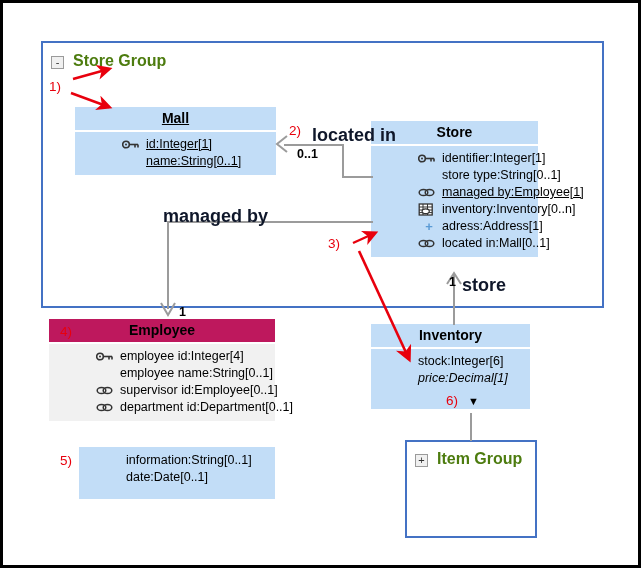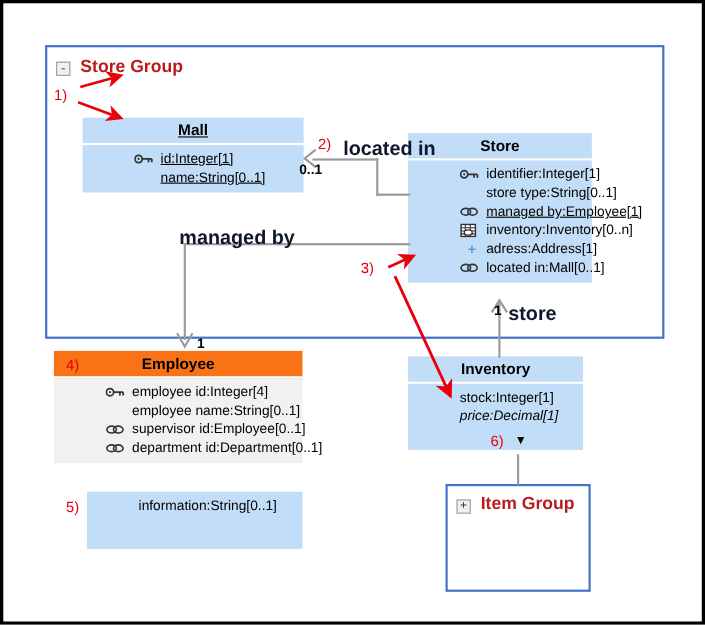--- a/index.html
+++ b/index.html
@@ -20,21 +20,21 @@
 
   
   .package {
     position: absolute;
     border: 2px solid #4472c4;
     background: transparent;
     box-sizing: border-box;
   }
   .package-title {
     position: absolute;
-    color: #b91c1c;
+    color: #4d7c0f;
     font-weight: bold;
     font-size: 16px;
     white-space: nowrap;
   }
   .expander {
     position: absolute;
     width: 13px;
     height: 13px;
     border: 1px solid #9a9a9a;
     background: #f0f0f0;
@@ -58,21 +58,21 @@
     color: #000;
     padding: 3px 0 4px 0;
     box-sizing: border-box;
   }
   .uml .body {
     box-sizing: border-box;
     padding: 4px 0 5px 0;
   }
   .uml.blue .hdr { background: #c2ddf7; border-bottom: 2px solid #ffffff; }
   .uml.blue .body { background: #c2ddf7; }
-  .uml.gray .hdr { background: #f97316; border-bottom: 2px solid #ffffff; }
+  .uml.gray .hdr { background: #be185d; border-bottom: 2px solid #ffffff; }
   .uml.gray .body { background: #f1f1f1; }
 
   .attr {
     position: relative;
     font-size: 12.5px;
     color: #000;
     line-height: 17px;
     padding-left: 34px;
     white-space: nowrap;
     margin-left: 37px;
@@ -268,48 +268,51 @@
         </span>
         <span class="txt">department id:Department[0..1]</span>
       </div>
     </div>
   </div>
 
   <div class="plain-box" style="left:76px; top:444px; width:196px; height:52px; background:#c2ddf7;">
     <div class="attr" style="padding-left:10px; padding-top:5px;">
       <span class="txt">information:String[0..1]</span>
     </div>
+    <div class="attr" style="padding-left:10px;">
+      <span class="txt">date:Date[0..1]</span>
+    </div>
   </div>
 
   <div class="uml blue" style="left:368px; top:321px; width:159px;">
     <div class="hdr">Inventory</div>
     <div class="body" style="padding-bottom:22px;">
       <div class="attr" style="padding-left:10px;">
-        <span class="txt">stock:Integer[1]</span>
+        <span class="txt">stock:Integer[6]</span>
       </div>
       <div class="attr italic" style="padding-left:10px;">
         <span class="txt">price:Decimal[1]</span>
       </div>
     </div>
   </div>
 
   <div class="dd-caret" style="left:465px; top:392px;">▼</div>
 
   <div class="plain-box" style="left:402px; top:437px; width:132px; height:98px; background:#ffffff; border:2px solid #4472c4;"></div>
   <div class="expander" style="left:412px; top:451px;">+</div>
   <div class="package-title" style="left:434px; top:447px;">Item Group</div>
 
   <div class="line h" style="left:281px; top:141px; width:60px;"></div>
   <div class="line v" style="left:339px; top:141px; height:34px;"></div>
   <div class="line h" style="left:339px; top:173px; width:31px;"></div>
   <svg class="arrow-svg" style="left:271px; top:132px; width:16px; height:20px;">
     <path d="M13 1 L3 9 L13 17" fill="none" stroke="#9b9b9b" stroke-width="2"></path>
   </svg>
   <div class="conn-label" style="left:309px; top:122px;">located in</div>
-  <div class="mult" style="left:269px; top:144px;">0..1</div>
+  <div class="mult" style="left:294px; top:144px;">0..1</div>
 
   <div class="line h" style="left:164px; top:218px; width:206px;"></div>
   <div class="line v" style="left:164px; top:218px; height:88px;"></div>
   <svg class="arrow-svg" style="left:157px; top:298px; width:17px; height:20px;">
     <path d="M1 2 L8 14 L15 2" fill="none" stroke="#9b9b9b" stroke-width="2"></path>
   </svg>
   <div class="conn-label" style="left:160px; top:203px;">managed by</div>
   <div class="mult" style="left:176px; top:302px;">1</div>
 
   <div class="line v" style="left:450px; top:272px; height:50px;"></div>

